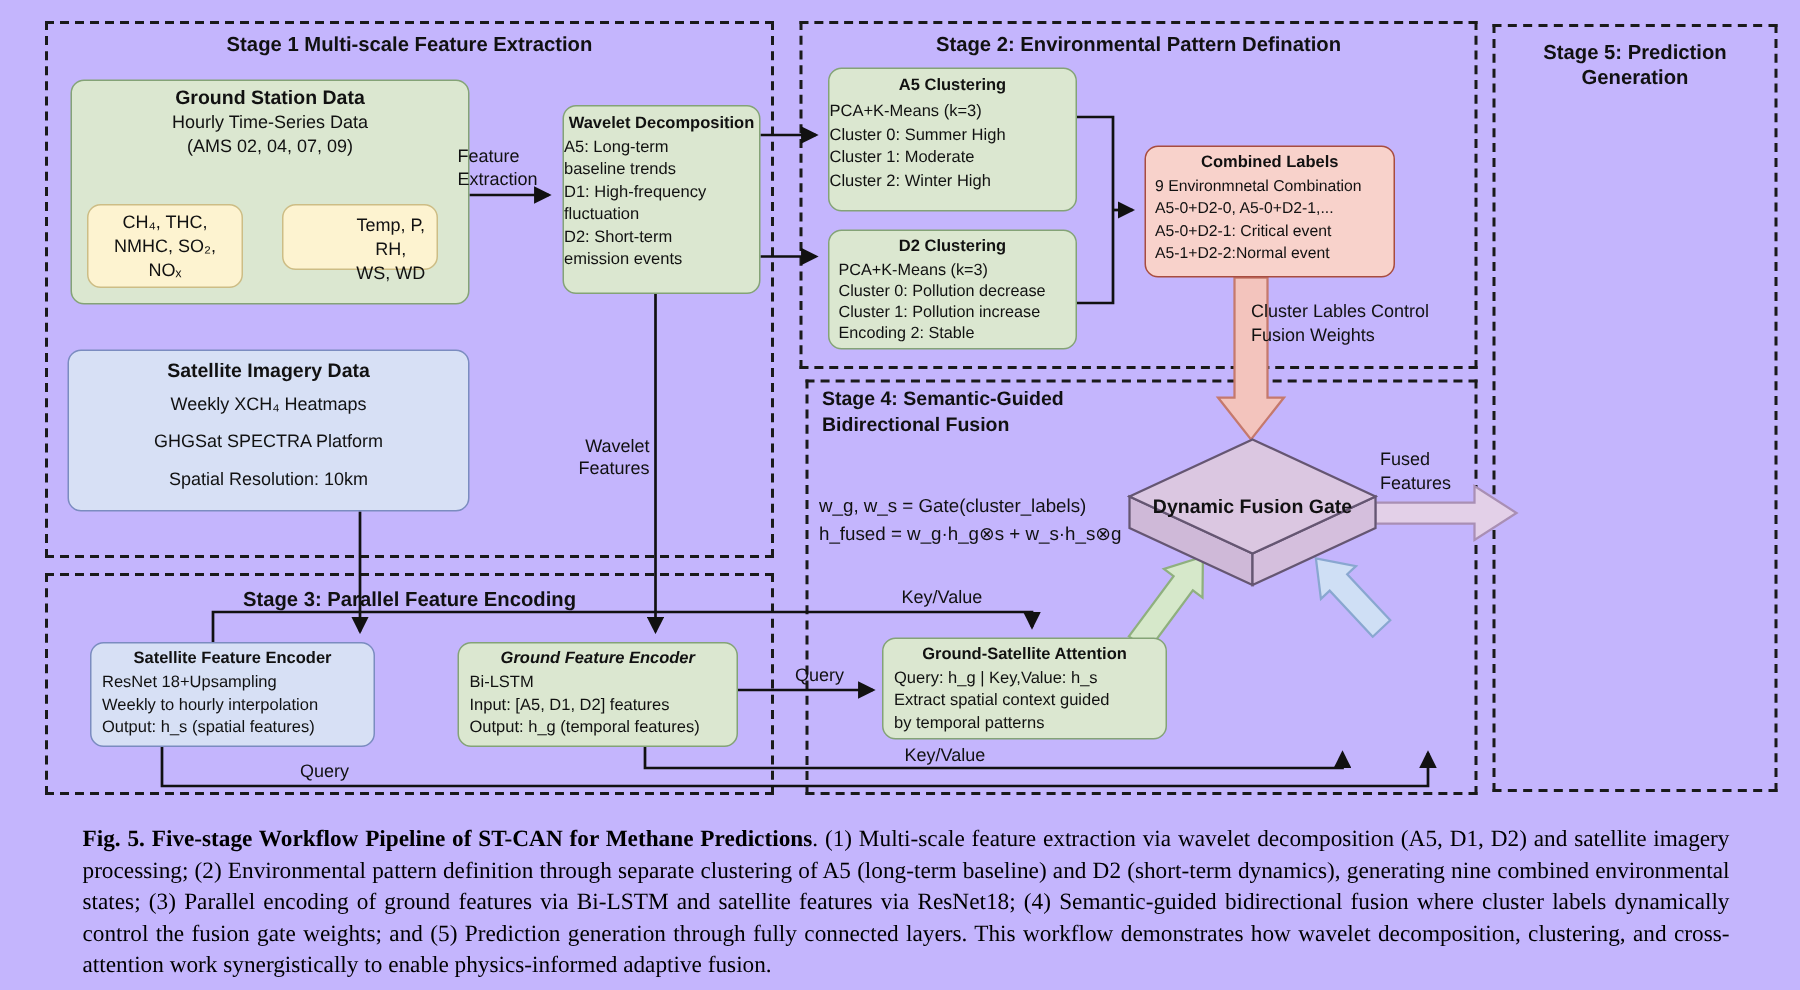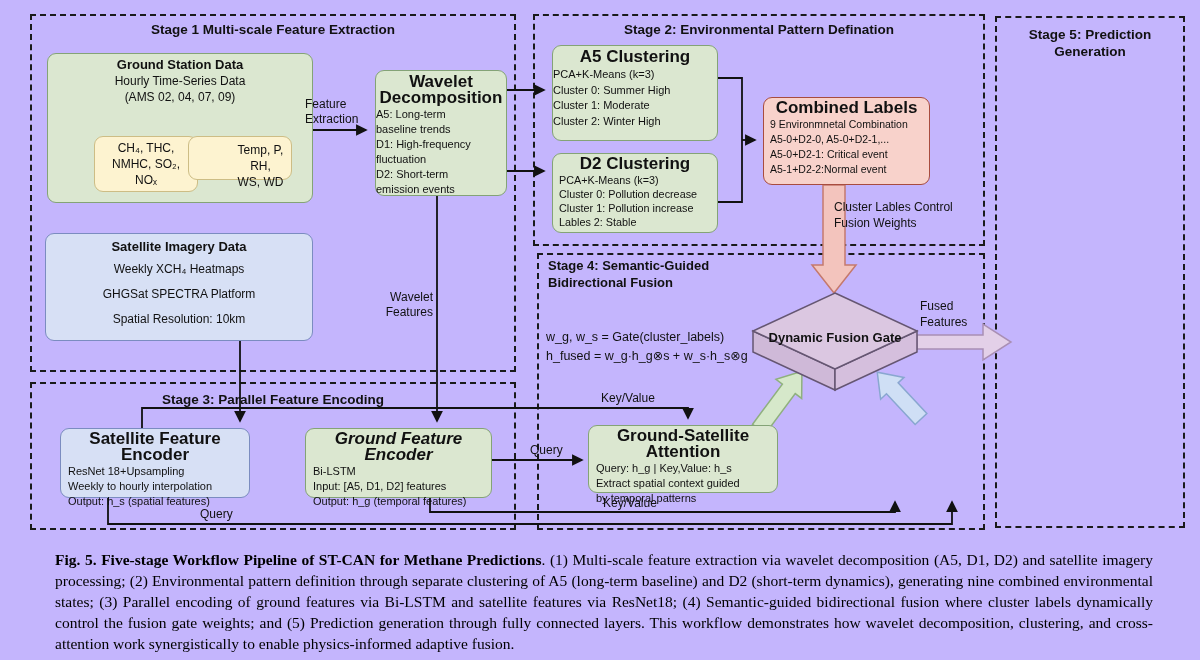--- a/index.html
+++ b/index.html
@@ -6,21 +6,21 @@
   .canvas{position:relative;width:1200px;height:660px;background:#c4b5fd;overflow:hidden;
           font-family:"Liberation Sans","DejaVu Sans",sans-serif;color:#111;}
   .stage{position:absolute;border:2px dashed #1a1a1a;box-sizing:border-box;}
   .stage-title{font-weight:bold;font-size:13.5px;text-align:center;padding-top:5px;line-height:17px;}
   .node{position:absolute;border:1.6px solid;border-radius:9px;box-sizing:border-box;}
   .green{background:#dbe7d0;border-color:#84a377;}
   .blue{background:#d7e0f5;border-color:#7b8cc0;}
   .yellow{background:#fdf3d0;border-color:#cdbd85;}
   .pink{background:#f8d2cb;border-color:#a84c3f;}
   .teal{background:#a5d5df;border-color:#19758c;}
-  .node-title{font-weight:bold;text-align:center;font-size:17px;line-height:16px;padding-top:3px;}
+  .node-title{font-weight:bold;text-align:center;font-size:11px;line-height:16px;padding-top:3px;}
   .t13{font-size:13px;}
   .body-left{font-size:11px;line-height:15px;padding:1px 4px 0 0;}
   .body-center{font-size:12px;line-height:16px;text-align:center;}
   .lbl{position:absolute;font-size:12px;line-height:15px;}
   .center{}
   .right{text-align:right;}
   svg.layer{position:absolute;left:0;top:0;pointer-events:none;}
   .caption{position:absolute;left:55px;top:549px;width:1098px;
            font-family:"Liberation Serif","DejaVu Serif",serif;font-size:15.5px;
            line-height:21px;text-align:justify;color:#000;}
@@ -92,21 +92,21 @@
     <path d="M835,293 L917,331 L835,369 L753,331 Z" fill="#dbc7e1" stroke="#655672" stroke-width="1.5"></path>
   </svg>
 
   <div class="node green" style="left:47px;top:53px;width:266px;height:150px;">
     <div class="node-title t13">Ground Station Data</div>
     <div class="body-center">
       <div>Hourly Time-Series Data</div>
       <div>(AMS 02, 04, 07, 09)</div>
     </div>
   </div>
-  <div class="node yellow" style="left:58px;top:136px;width:104px;height:56px;margin-left:36px;">
+  <div class="node yellow" style="left:58px;top:136px;width:104px;height:56px;">
     <div class="body-center" style="padding-top:3px;">
       <div>CH₄, THC,</div>
       <div>NMHC, SO₂,</div>
       <div>NOₓ</div>
     </div>
   </div>
   <div class="node yellow" style="left:188px;top:136px;width:104px;height:44px;padding-left:41px;">
     <div class="body-center" style="padding-top:5px;">
       <div>Temp, P, RH,</div>
       <div>WS, WD</div>
@@ -148,21 +148,21 @@
       <div>Cluster 1: Moderate</div>
       <div>Cluster 2: Winter High</div>
     </div>
   </div>
   <div class="node green" style="left:552px;top:153px;width:166px;height:80px;">
     <div class="node-title" style="padding-top:2px;">D2 Clustering</div>
     <div class="body-left" style="font-size:10.8px;line-height:14px;padding-left:6px;">
       <div>PCA+K-Means (k=3)</div>
       <div>Cluster 0: Pollution decrease</div>
       <div>Cluster 1: Pollution increase</div>
-      <div>Lables 2: Stable</div>
+      <div>Encoding 2: Stable</div>
     </div>
   </div>
   <div class="node pink" style="left:763px;top:97px;width:167px;height:88px;">
     <div class="node-title" style="padding-top:2px;">Combined Labels</div>
     <div class="body-left" style="font-size:10.5px;line-height:15px;padding-left:6px;">
       <div>9 Environmnetal Combination</div>
       <div>A5-0+D2-0, A5-0+D2-1,...</div>
       <div>A5-0+D2-1: Critical event</div>
       <div>A5-1+D2-2:Normal event</div>
     </div>

